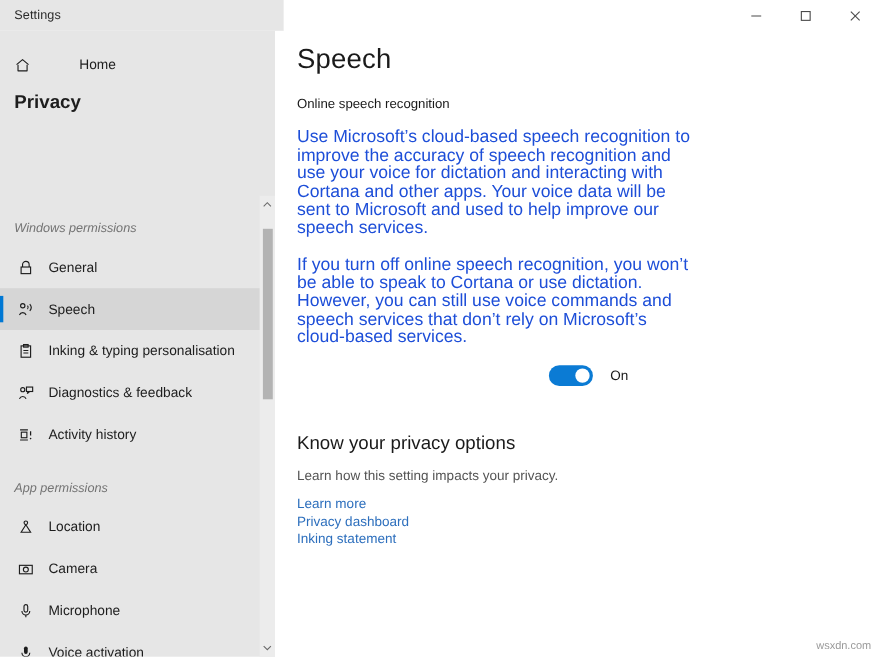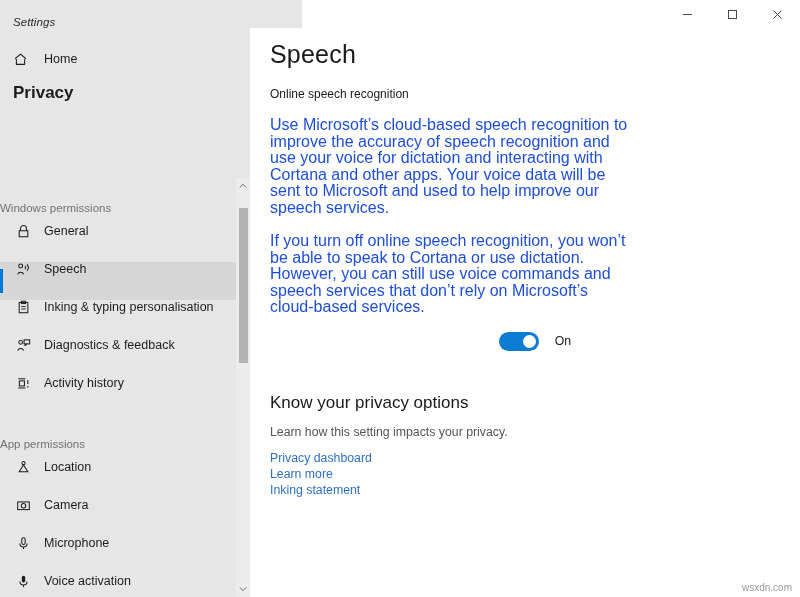--- a/index.html
+++ b/index.html
@@ -27,27 +27,26 @@
   .titlebar {
     height: 28px;
     flex: 0 0 28px;
     display: flex;
     align-items: stretch;
     background: transparent;
     position: relative;
     z-index: 20;
   }
   .titlebar-left {
-    width: 302px;
+    width: 258px;
     background: #e6e6e6;
     display: flex;
-    align-items: flex-end;
+    align-items: center;
     padding-left: 13px;
     box-sizing: border-box;
-    font-style: italic;
   }
   .titlebar-title {
     font-size: 11.5px;
     color: #2b2b2b;
     letter-spacing: 0.1px;
   }
   .titlebar-right {
     flex: 1;
     background: #ffffff;
     display: flex;
@@ -78,20 +77,21 @@
     box-sizing: border-box;
     overflow: hidden;
   }
   .home-row {
     display: flex;
     align-items: center;
     height: 30px;
     margin-top: 16px;
     padding-left: 13px;
     box-sizing: border-box;
+    gap: 28px;
   }
   .home-row .ico {
     width: 22px;
     display: flex;
     align-items: center;
     justify-content: flex-start;
     color: #1d1d1d;
   }
   .home-row .lbl {
     font-size: 12.5px;
@@ -141,26 +141,28 @@
     position: absolute;
     top: 150px;
     left: 0;
     right: 0;
     bottom: 0;
     overflow: hidden;
   }
   .group-label {
     font-size: 11.5px;
     color: #737373;
+    padding-left: 13px;
     margin-top: 24px;
     margin-bottom: 10px;
+    font-style: italic;
   }
   .nav-item {
     display: flex;
-    align-items: flex-start;
+    align-items: center;
     height: 38px;
     padding-left: 13px;
     box-sizing: border-box;
     position: relative;
   }
   .nav-item.selected { background: #d6d6d6; }
   .nav-item.selected::before {
     content: "";
     position: absolute;
     left: 0; top: 7px; bottom: 7px;
@@ -493,22 +495,22 @@
         <span class="toggle">
           <span class="knob"></span>
         </span>
         <span class="toggle-label">On</span>
       </div>
 
       <h2 class="privacy-head">Know your privacy options</h2>
       <p class="privacy-sub">Learn how this setting impacts your privacy.</p>
 
       <div class="links">
+        <a class="link" href="#">Learn more</a>
         <a class="link" href="#">Privacy dashboard</a>
-        <a class="link" href="#">Learn more</a>
         <a class="link" href="#">Inking statement</a>
       </div>
 
       <div class="watermark">wsxdn.com</div>
     </div>
 
   </div>
 </div>
 
 </body></html>

